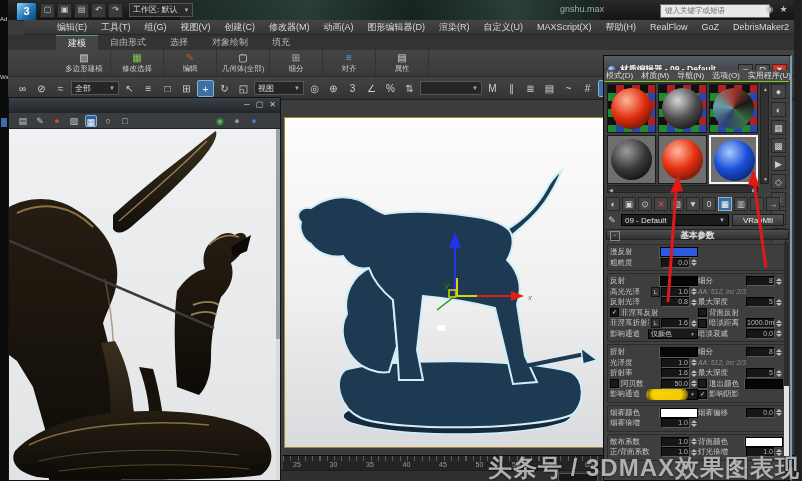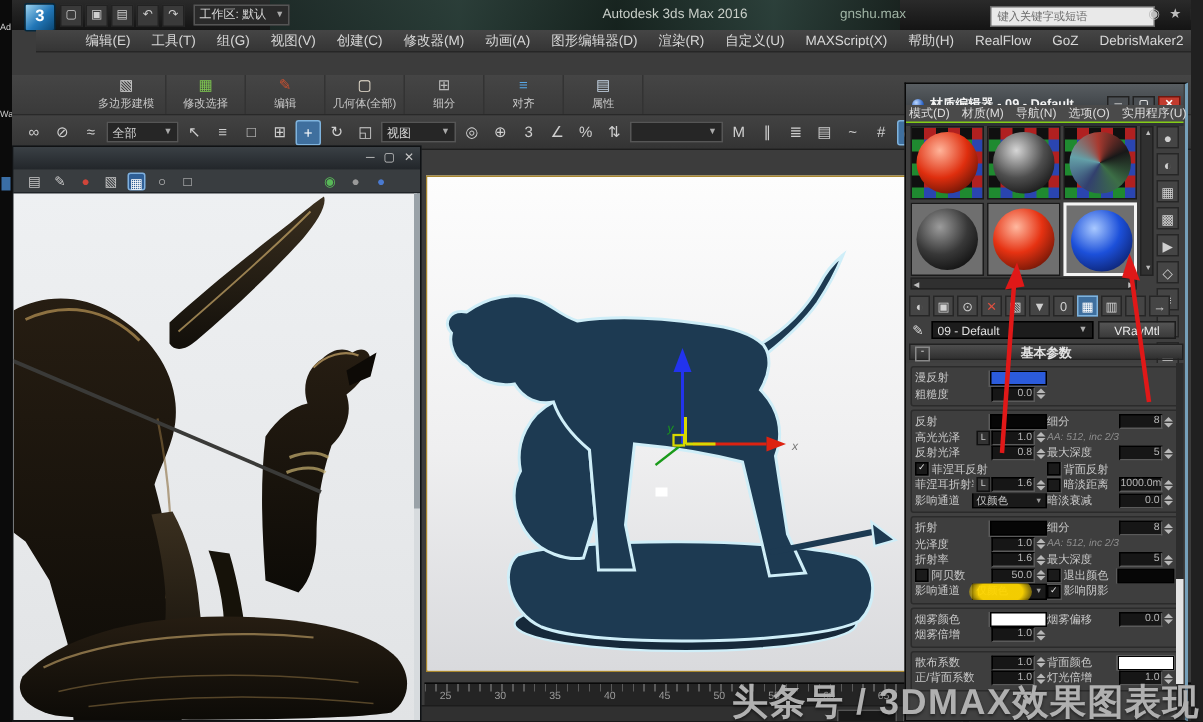--- a/index.html
+++ b/index.html
@@ -195,21 +195,20 @@
         <span class="qat-ic">▣</span>
         <span class="qat-ic">▤</span>
         <span class="qat-ic">↶</span>
         <span class="qat-ic">↷</span>
       </span>
     <span class="workspace">
         <span>工作区: 默认</span>
         <span class="dar">▼</span>
       </span>
   </div>
-  <div class="abs apptitle">Autodesk 3ds Max 2016</div>
   <div class="abs filetitle">gnshu.max</div>
   <div class="abs searchbox">键入关键字或短语</div>
   <div class="abs tb-right" id="tb-right">
       <span class="ic">◉</span>
       <span class="ic">★</span>
       <span class="ic">◪</span>
     </div>
 
   <div class="abs menubar" id="menubar">
       <span class="menu-item">编辑(E)</span>
@@ -222,20 +221,27 @@
       <span class="menu-item">图形编辑器(D)</span>
       <span class="menu-item">渲染(R)</span>
       <span class="menu-item">自定义(U)</span>
       <span class="menu-item">MAXScript(X)</span>
       <span class="menu-item">帮助(H)</span>
       <span class="menu-item">RealFlow</span>
       <span class="menu-item">GoZ</span>
       <span class="menu-item">DebrisMaker2</span>
     </div>
 
+  <div class="abs ribbon-tabs" id="ribbon-tabs">
+      <span class="rtab active">建模</span>
+      <span class="rtab">自由形式</span>
+      <span class="rtab">选择</span>
+      <span class="rtab">对象绘制</span>
+      <span class="rtab">填充</span>
+    </div>
   <div class="abs ribbon-body" id="ribbon-body">
       <div class="rbtn">
         <div class="ric" style="color: rgb(216, 216, 216);">▧</div>
         <div class="rlb">多边形建模</div>
       </div>
       <div class="rbtn">
         <div class="ric" style="color: rgb(126, 200, 80);">▦</div>
         <div class="rlb">修改选择</div>
       </div>
       <div class="rbtn">

